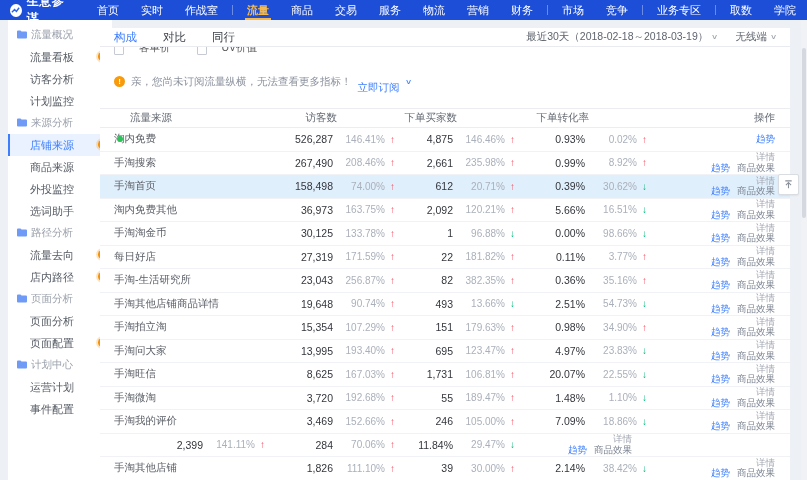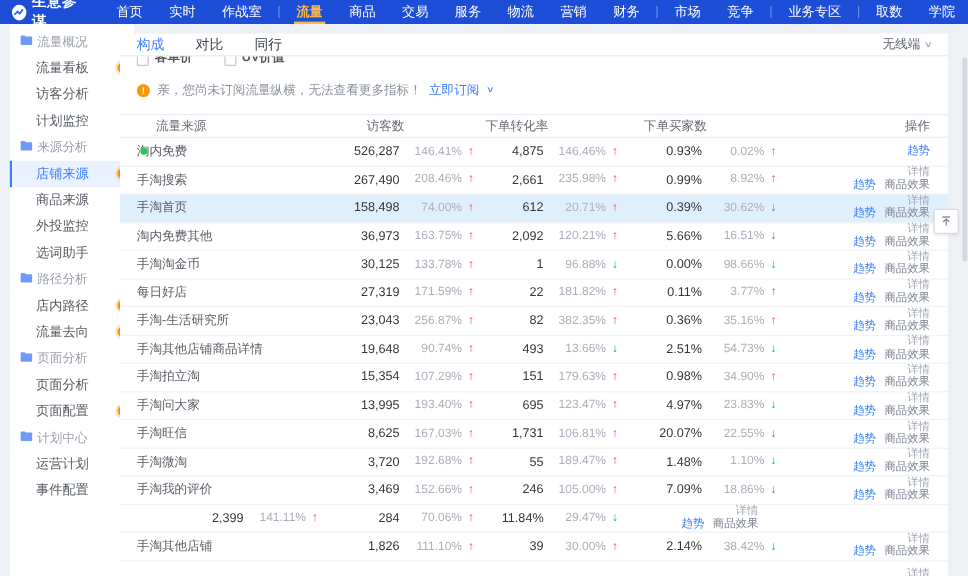--- a/index.html
+++ b/index.html
@@ -30,26 +30,26 @@
   .tabs { display:flex; align-items:center; height:19px; border-bottom:1px solid #e9ebf0; padding:0 14px;justify-content:space-between; }
   .tabs-left { display:flex; align-items:center; }
   .tab { margin-right:26px; font-size:11.5px; color:#3a3f47; cursor:pointer; }
   .tab.active { color:#3d7eff; }
   .tb-right { margin-left:auto; display:flex; align-items:center; gap:18px; font-size:10.5px; color:#5f646e; }
   .tb-sel { display:flex; align-items:center; cursor:pointer; white-space:nowrap; }
   .caret { font-size:7px; color:#9aa3ad; margin-left:4px; transform:scaleX(1.4); }
 
   .clip-row { height:12px; overflow:hidden; position:relative; }
   .clip-inner { position:absolute; top:-6px; left:14px; display:flex; gap:26px; }
-  .cb { display:flex; align-items:flex-end; gap:5px; font-size:10.5px; color:#555; cursor:pointer; white-space:nowrap;font-weight:bold; }
+  .cb { display:flex; align-items:flex-end; gap:15px; font-size:10.5px; color:#555; cursor:pointer; white-space:nowrap; }
   .cb-box { width:10px; height:10px; border:1px solid #c6cad2; background:#fff; border-radius:1px; }
 
   .notice { display:flex; align-items:center; gap:6px; margin:9px 14px 0; font-size:10.5px; color:#8b919d; }
   .notice-icon { width:11px; height:11px; min-width:11px; border-radius:50%; background:#f99a09; color:#fff; font-size:8px; font-weight:bold; text-align:center; line-height:11px; }
-  .notice-link { color:#3d7eff; }
+  .notice-link { color:#3d7eff;margin-top:13px; }
   .notice-caret { font-size:7px; color:#3d7eff; transform:scaleX(1.4); }
 
   
   .thead, .trow { display:grid; grid-template-columns:165px 130px 120px 132px 1fr; align-items:center; }
   .thead { height:20px; margin-top:13px; border-top:1px solid #ebedf0; border-bottom:1px solid #ebedf0; color:#666b74; font-size:10.5px; }
   .th-src { padding-left:30px; }
   .th-r { text-align:right; padding-right:58px; }
   .th-ops { text-align:right; padding-right:15px; }
   .trow { height:23.5px; border-bottom:1px solid #f0f2f5; font-size:10.5px; }
   .trow.highlight { background:#e0effc; }
@@ -126,22 +126,22 @@
     <div class="side-item selected"><span>店铺来源</span><i class="side-dot"></i></div>
     <div class="side-item"><span>商品来源</span></div>
     <div class="side-item"><span>外投监控</span></div>
     <div class="side-item"><span>选词助手</span></div>
     <div class="side-header">
       <span><svg width="10" height="9" viewBox="0 0 10 9">
           <path d="M0 1.5 Q0 .5 1 .5 H3.5 L4.5 1.5 H9 Q10 1.5 10 2.5 V7.5 Q10 8.5 9 8.5 H1 Q0 8.5 0 7.5 Z" fill="#6f9bf7"></path>
         </svg></span>
       <span>路径分析</span>
     </div>
+    <div class="side-item"><span>流量去向</span><i class="side-dot"></i></div>
     <div class="side-item"><span>店内路径</span><i class="side-dot"></i></div>
-    <div class="side-item"><span>流量去向</span><i class="side-dot"></i></div>
     <div class="side-header">
       <span><svg width="10" height="9" viewBox="0 0 10 9">
           <path d="M0 1.5 Q0 .5 1 .5 H3.5 L4.5 1.5 H9 Q10 1.5 10 2.5 V7.5 Q10 8.5 9 8.5 H1 Q0 8.5 0 7.5 Z" fill="#6f9bf7"></path>
         </svg></span>
       <span>页面分析</span>
     </div>
     <div class="side-item"><span>页面分析</span></div>
     <div class="side-item"><span>页面配置</span><i class="side-dot"></i></div>
     <div class="side-header">
       <span><svg width="10" height="9" viewBox="0 0 10 9">
@@ -154,20 +154,24 @@
   </aside>
 
 <main class="card">
   <div class="tabs">
     <div class="tabs-left" id="tabs-left">
         <span class="tab active">构成</span>
         <span class="tab">对比</span>
         <span class="tab">同行</span>
       </div>
     <div class="tb-right">
+      <span class="tb-sel">
+        <span>最近30天（2018-02-18～2018-03-19）</span>
+        <span class="caret">∨</span>
+      </span>
       <span class="tb-sel">
         <span>无线端</span>
         <span class="caret">∨</span>
       </span>
     </div>
   </div>
 
   <div class="clip-row">
     <div class="clip-inner" id="cbx-row">
         <label class="cb">
@@ -184,22 +188,22 @@
   <div class="notice">
     <span class="notice-icon">!</span>
     <span>亲，您尚未订阅流量纵横，无法查看更多指标！</span>
     <a class="notice-link">立即订阅</a>
     <span class="notice-caret">∨</span>
   </div>
 
   <div class="thead" id="thead">
       <div class="th-src">流量来源</div>
       <div class="th-r">访客数</div>
+      <div class="th-r">下单买家数</div>
       <div class="th-r">下单转化率</div>
-      <div class="th-r">下单买家数</div>
       <div class="th-ops">操作</div>
     </div>
   <div id="tbody">
       <div class="trow">
         <div class="c-src"><i class="src-dot"></i><span>淘内免费</span></div>
         <div class="c-metric">
           <span class="num">526,287</span>
           <span class="chg">146.41%</span>
           <span class="arrow up">↑</span>
         </div>

